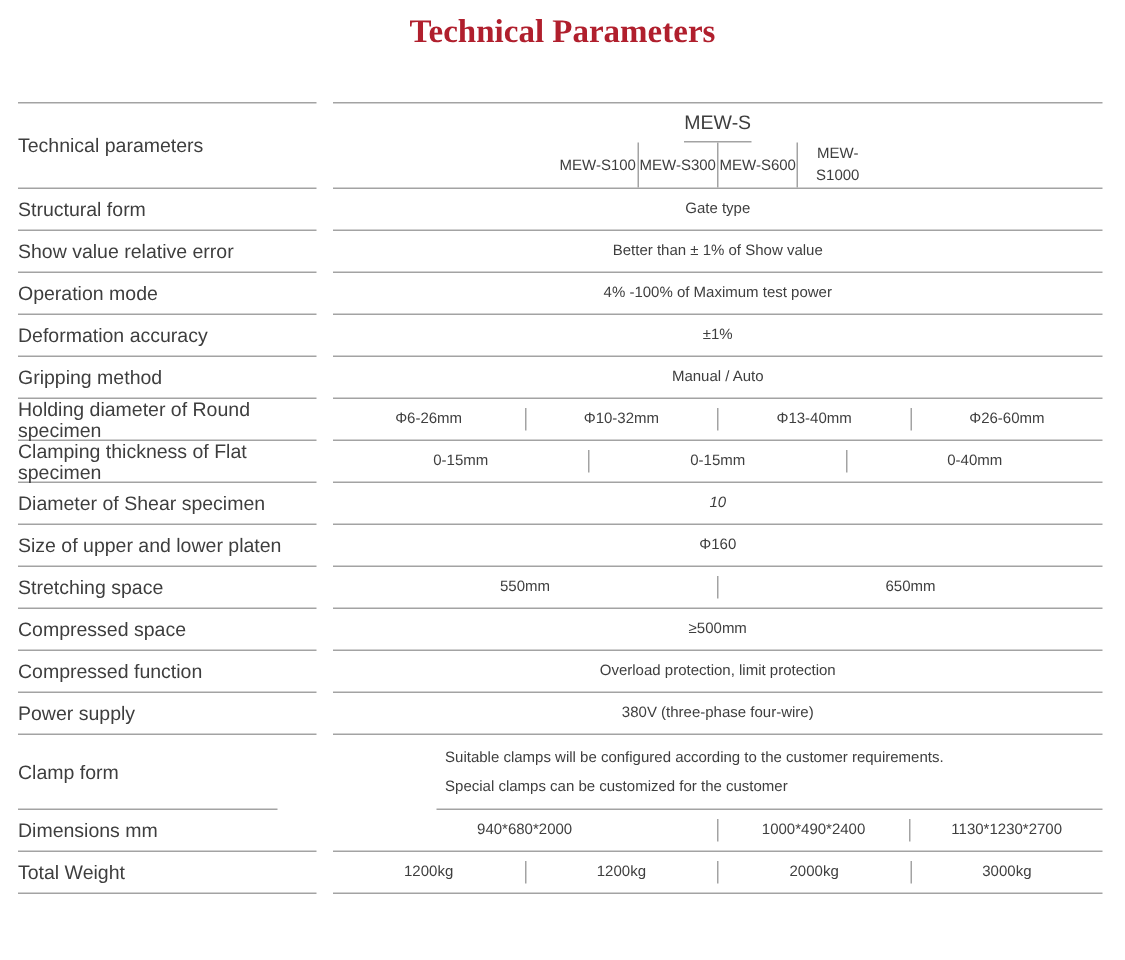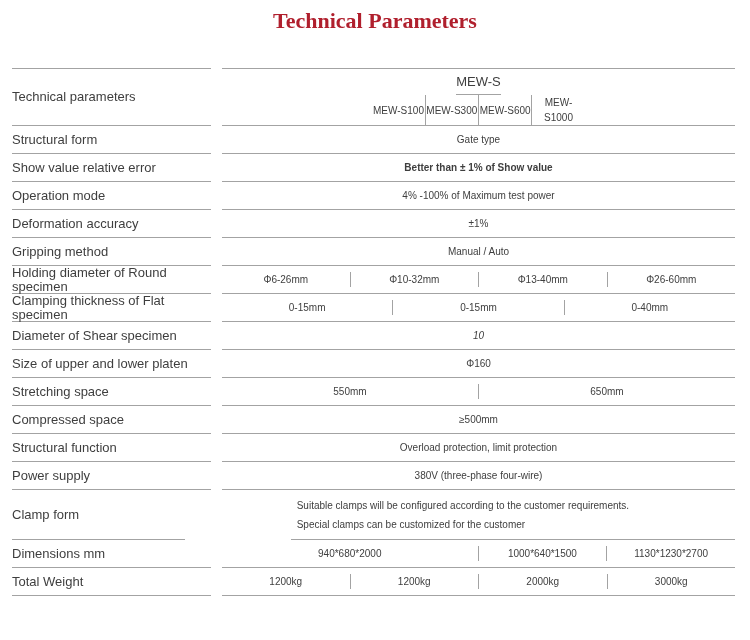--- a/index.html
+++ b/index.html
@@ -97,21 +97,21 @@
     <div class="cells">
           <div class="cell" style="flex-grow: 4;">Gate type</div>
         </div>
   </div>
 
 
   <div class="row body">
     <div class="label-cell">Show value relative error</div>
     <div class="gap"></div>
     <div class="cells">
-          <div class="cell" style="flex-grow: 4; font-weight: bold;">Better than ± 1% of Show value</div>
+          <div class="cell" style="flex-grow: 4;">Better than ± 1% of Show value</div>
         </div>
   </div>
 
   <div class="row body">
     <div class="label-cell">Operation mode</div>
     <div class="gap"></div>
     <div class="cells">
           <div class="cell" style="flex-grow: 4;">4% -100% of Maximum test power</div>
         </div>
   </div>
@@ -180,21 +180,21 @@
 
   <div class="row body">
     <div class="label-cell">Compressed space</div>
     <div class="gap"></div>
     <div class="cells">
           <div class="cell" style="flex-grow: 4;">≥500mm</div>
         </div>
   </div>
 
   <div class="row body">
-    <div class="label-cell">Structural function</div>
+    <div class="label-cell">Compressed function</div>
     <div class="gap"></div>
     <div class="cells">
           <div class="cell" style="flex-grow: 4;">Overload protection, limit protection</div>
         </div>
   </div>
 
   <div class="row body">
     <div class="label-cell">Power supply</div>
     <div class="gap"></div>
     <div class="cells">
@@ -209,21 +209,21 @@
           <div class="cell left" style="flex-grow: 4;">Suitable clamps will be configured according to the customer requirements.
 Special clamps can be customized for the customer</div>
         </div>
   </div>
 
   <div class="row body">
     <div class="label-cell">Dimensions mm</div>
     <div class="gap"></div>
     <div class="cells">
           <div class="cell" style="flex-grow: 2;">940*680*2000</div>
-          <div class="cell" style="flex-grow: 1;">1000*640*1500</div>
+          <div class="cell" style="flex-grow: 1;">1000*490*2400</div>
           <div class="cell" style="flex-grow: 1;">1130*1230*2700</div>
         </div>
   </div>
 
   <div class="row body">
     <div class="label-cell">Total Weight</div>
     <div class="gap"></div>
     <div class="cells">
           <div class="cell" style="flex-grow: 1;">1200kg</div>
           <div class="cell" style="flex-grow: 1;">1200kg</div>

